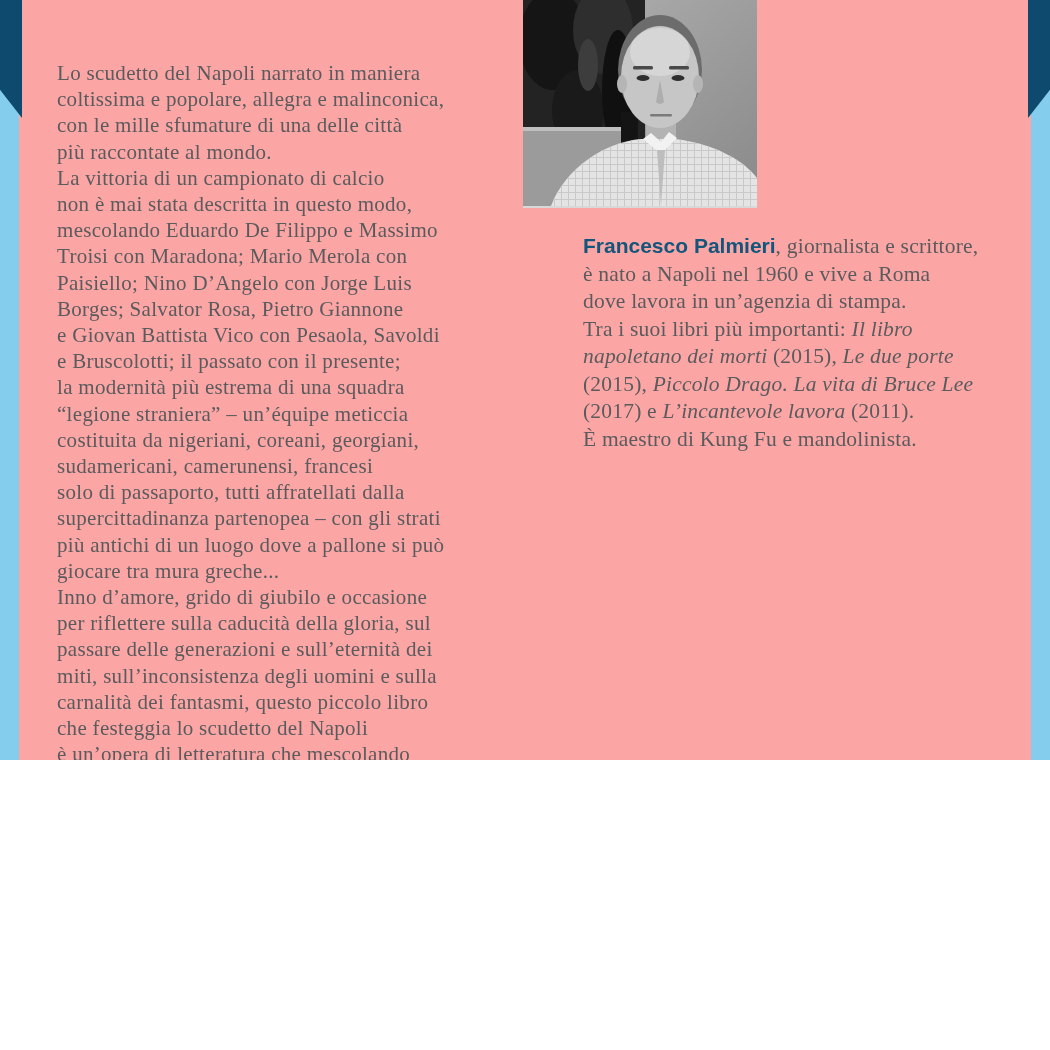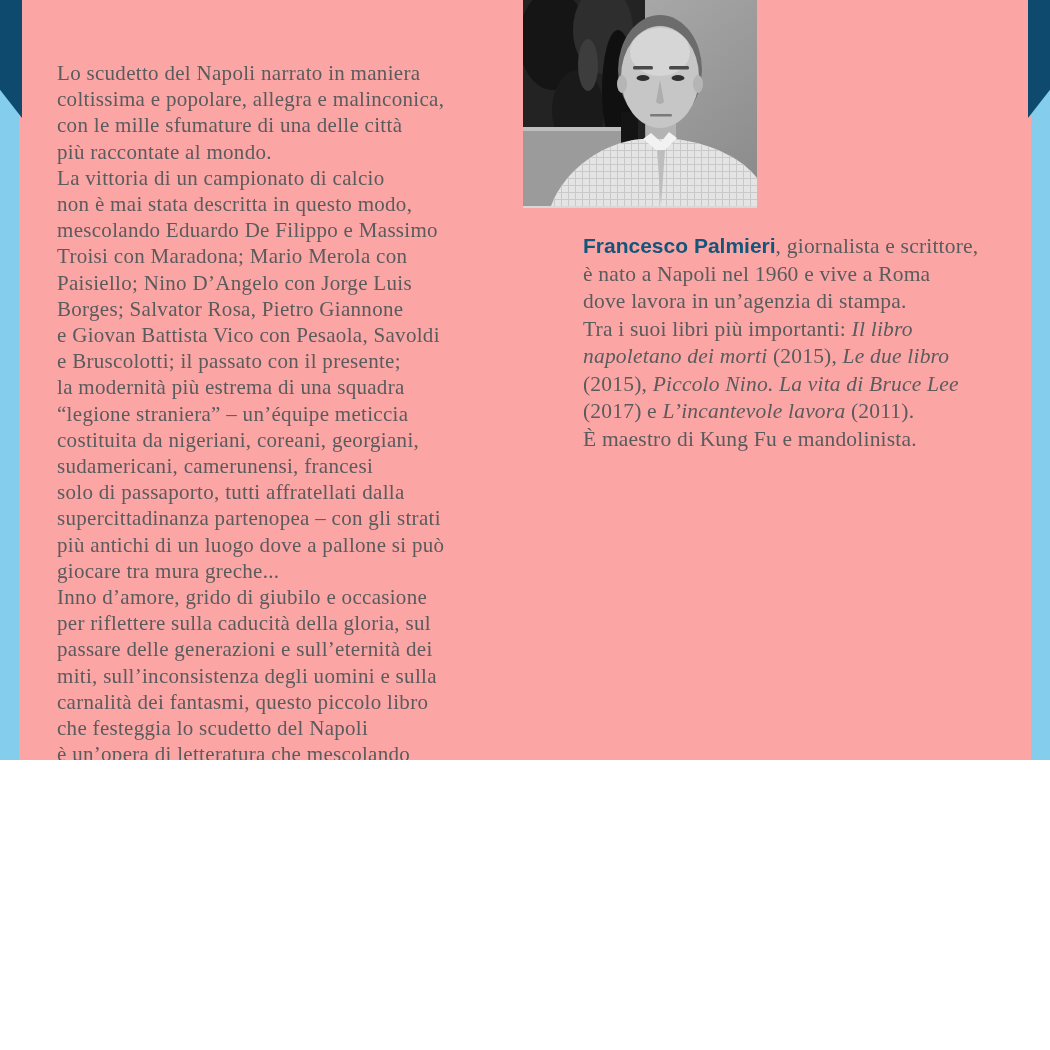--- a/index.html
+++ b/index.html
@@ -161,22 +161,22 @@
 tifosi, mostrandogli su quali profondità
 spirituali poggia la loro fede, come all’animo
 più disincantato e scettico degli intellettuali
 insegnandogli il linguaggio perduto della
 passione.</div>
 
   <div class="bio"><span class="author-name" style="color: rgb(19, 86, 124);">Francesco Palmieri</span><span>, giornalista e scrittore,
 è nato a Napoli nel 1960 e vive a Roma
 dove lavora in un’agenzia di stampa.
 Tra i suoi libri più importanti: </span><span class="seg-italic">Il libro
-napoletano dei morti</span><span> (2015), </span><span class="seg-italic">Le due libro</span><span>
-(2015), </span><span class="seg-italic">Piccolo Nino. La vita di Bruce Lee</span><span>
+napoletano dei morti</span><span> (2015), </span><span class="seg-italic">Le due porte</span><span>
+(2015), </span><span class="seg-italic">Piccolo Drago. La vita di Bruce Lee</span><span>
 (2017) e </span><span class="seg-italic">L’incantevole lavora</span><span> (2011).
 È maestro di Kung Fu e mandolinista.</span></div>
 
   <div class="publisher">
     <div class="logo-row">
       <span class="logo-mark">
         <svg width="34" height="34" viewBox="0 0 34 34">
           <circle cx="17" cy="17" r="17" fill="#1b1b19"></circle>
           <path d="M 24.5 21.5 A 9 9 0 1 1 25.5 13" stroke="#ffffff" stroke-width="5.5" fill="none"></path>
           <rect x="17" y="14.6" width="10" height="5.2" fill="#ffffff"></rect>

